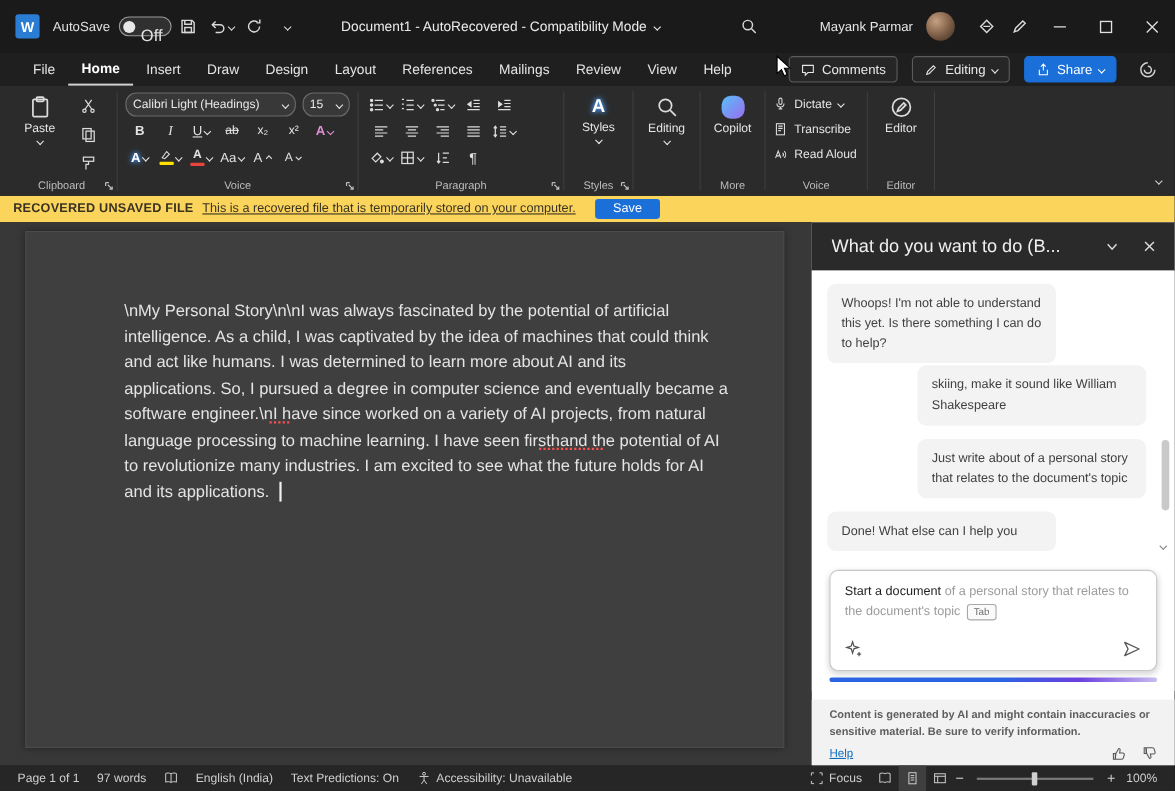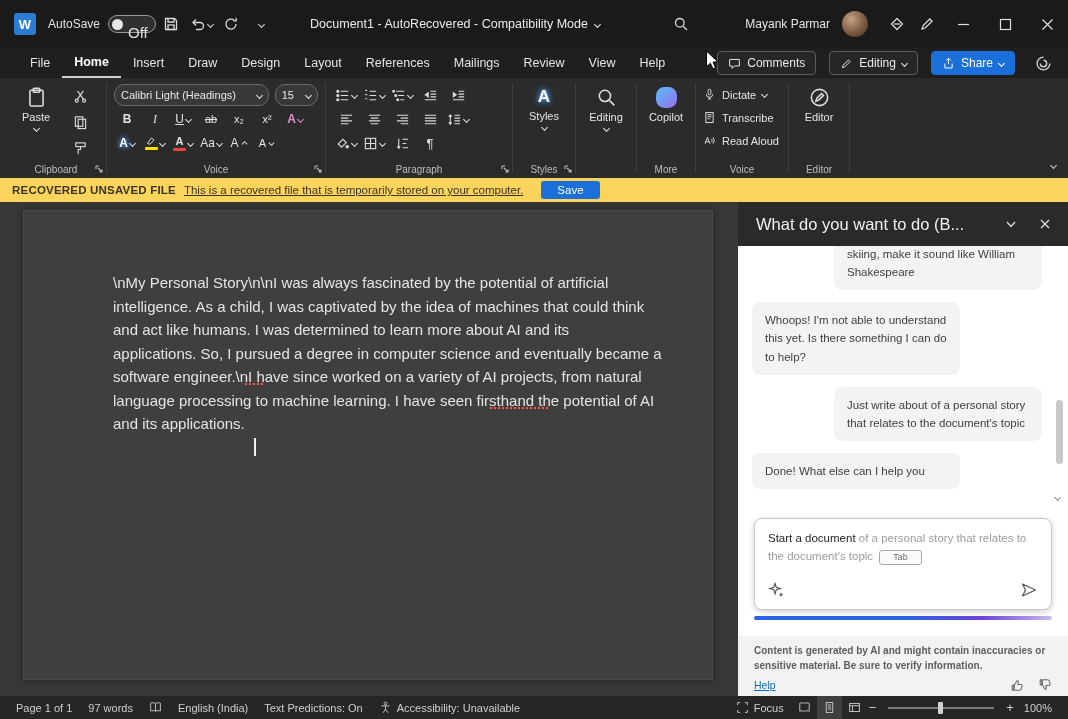--- a/index.html
+++ b/index.html
@@ -106,21 +106,21 @@
   .msg.clip-top{margin-top:-10px;}
   .scrollbar{position:absolute;top:0;right:2px;width:12px;height:100%;}
   .thumb{position:absolute;top:154px;left:2px;width:7px;height:64px;background:#c9c9c9;border-radius:4px;}
   .scroll-arrow{position:absolute;bottom:4px;left:1px;color:#8a8a8a;}
   .input-zone{height:120px;background:#fff;padding:10px 16px 0;flex:none;}
   .input-card{height:92px;border:1px solid #c8c8c8;border-radius:8px;background:#fff;
     box-shadow:0 2px 6px rgba(0,0,0,.18);padding:10px 13px;display:flex;flex-direction:column;}
   .input-text{font-size:11.5px;line-height:1.6;color:#9c9c9c;}
   .typed{color:#1f1f1f;}
   .tabkey{display:inline-block;border:1px solid #a8a8a8;border-radius:3px;font-size:9px;color:#6e6e6e;
-    padding:0 13px;margin-left:6px;line-height:13px;background:#fafafa;}
+    padding:0 5px;margin-left:6px;line-height:13px;background:#fafafa;}
   .input-actions{margin-top:auto;display:flex;align-items:center;justify-content:space-between;color:#555;}
   .input-actions svg{stroke:#555;fill:none;stroke-width:1.2;}
   .progress{height:4px;border-radius:2px;margin-top:6px;
     background:linear-gradient(90deg,#2a63e4 0%,#2a63e4 52%,#6b3fe0 76%,#a98fe8 92%,#c9bdf0 100%);}
   .panel-footer{flex:1;background:#f2f2f2;padding:8px 16px 0;margin-top:8px;}
   .disclaimer{font-size:10px;color:#5e5e5e;line-height:1.45;font-weight:bold;}
   .footer-row{margin-top:5px;display:flex;align-items:center;}
   .help-link{font-size:10.5px;color:#0f6cbd;text-decoration:underline;}
   .footer-icons{margin-left:auto;display:flex;gap:14px;color:#555;}
   .footer-icons svg{width:14px;height:14px;stroke:currentColor;fill:none;stroke-width:1.1;}
@@ -577,20 +577,21 @@
 
     <div class="doc-area">
       <div class="page">
         <div class="doc-text">
           <div>\nMy Personal Story\n\nI was always fascinated by the potential of artificial</div>
           <div>intelligence. As a child, I was captivated by the idea of machines that could think</div>
           <div>and act like humans. I was determined to learn more about AI and its</div>
           <div>applications. So, I pursued a degree in computer science and eventually became a</div>
           <div>software engineer.\nI have since worked on a variety of AI projects, from natural</div>
           <div>language processing to machine learning. I have seen firsthand the potential of AI</div>
+          <div>to revolutionize many industries. I am excited to see what the future holds for AI</div>
           <div>and its applications.</div>
         </div>
         <div class="squiggle" style="left:221px;top:172px;width:18px;"></div>
         <div class="squiggle" style="left:466px;top:196px;width:58px;"></div>
         <div class="caret"></div>
       </div>
     </div>
 
     <div class="panel">
       <div class="panel-header">
@@ -601,22 +602,22 @@
             </svg>
           </div>
         <div class="ph-btn">
             <svg viewBox="0 0 12 12">
               <path d="M2 2 L10 10 M10 2 L2 10"></path>
             </svg>
           </div>
       </div>
 
       <div class="chat">
+        <div class="msg bot"><span>Whoops! I'm not able to understand this yet. Is there something I can do to help?</span></div>
         <div class="msg user clip-top"><span>skiing, make it sound like William Shakespeare</span></div>
-        <div class="msg bot"><span>Whoops! I'm not able to understand this yet. Is there something I can do to help?</span></div>
         <div class="msg user"><span>Just write about of a personal story that relates to the document's topic</span></div>
         <div class="msg bot"><span>Done! What else can I help you</span></div>
         <div class="scrollbar">
           <div class="thumb"></div>
           <div class="scroll-arrow"><span class="chv"></span></div>
         </div>
       </div>
 
       <div class="input-zone">
         <div class="input-card">

